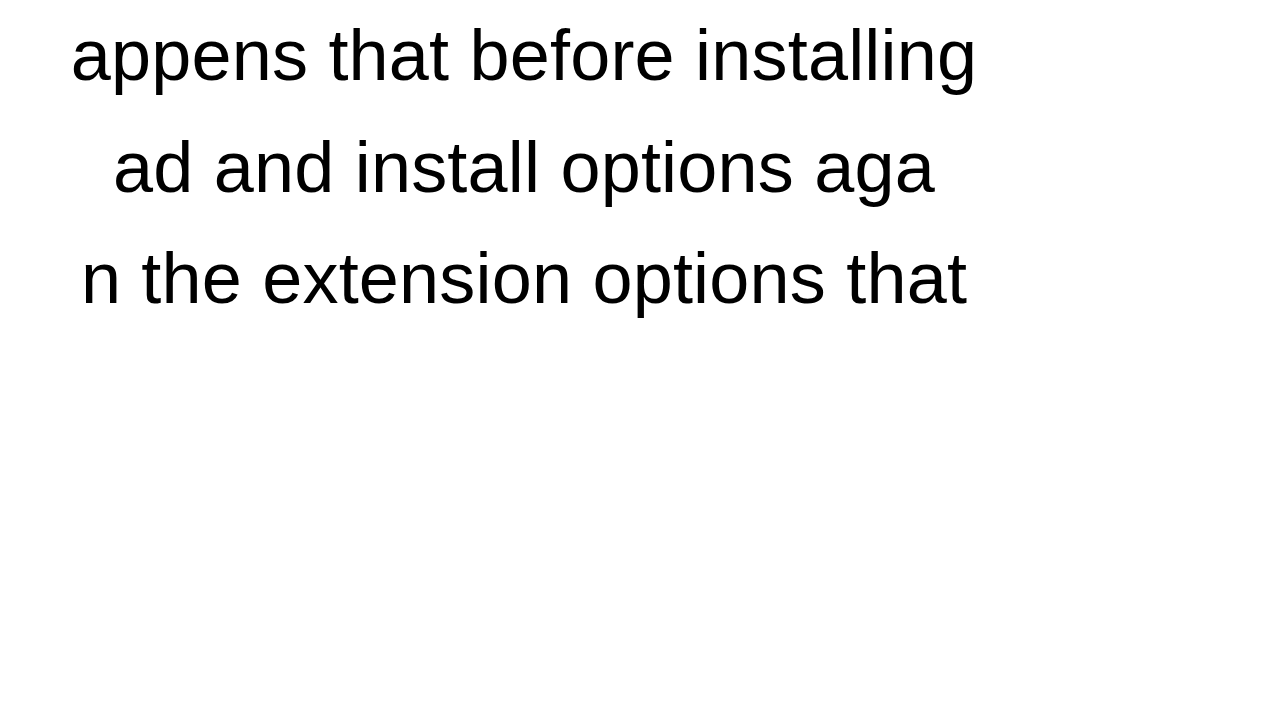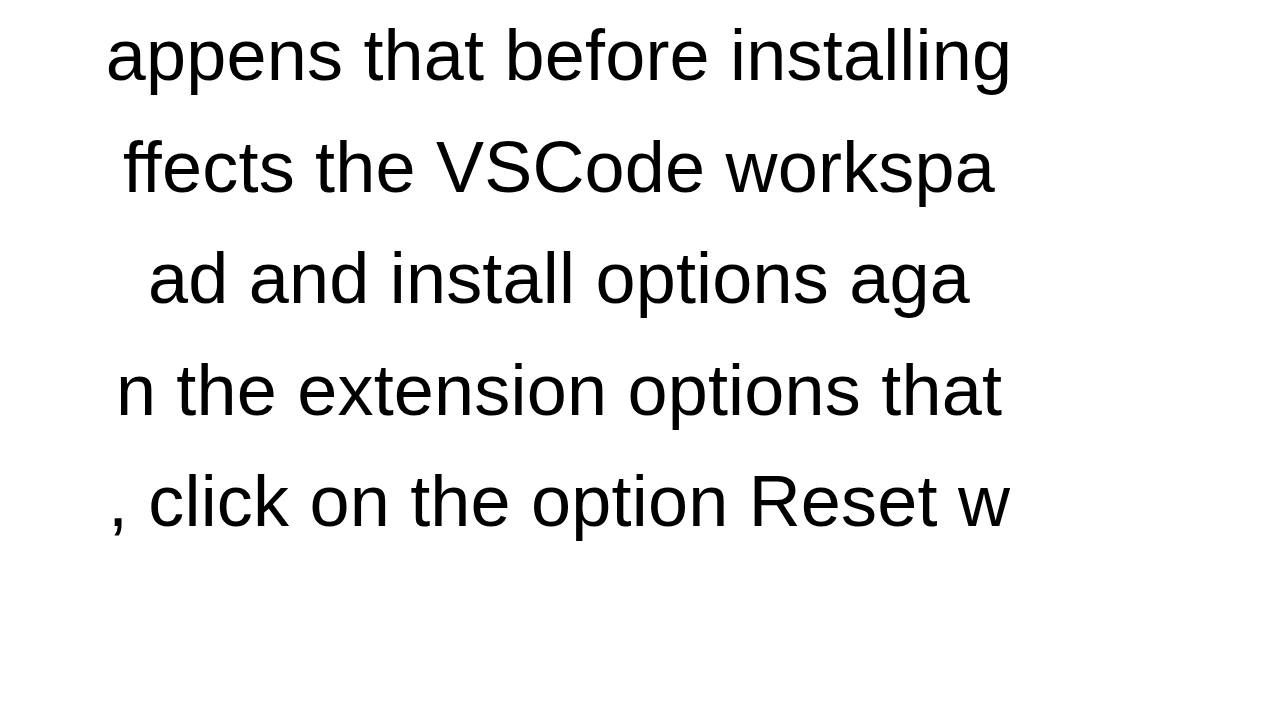--- a/index.html
+++ b/index.html
@@ -11,34 +11,31 @@
     background: #ffffff;
   }
   .container {
     width: 1048px;
     height: 720px;
     display: flex;
     flex-direction: column;
     align-items: center;
     justify-content: flex-start;
     padding-top: 0;
-    margin-left: 35px;
   }
   .line {
     font-family: Arial, Helvetica, sans-serif;
     font-size: 72px;
     line-height: 1.55;
     color: #000000;
     white-space: nowrap;
     letter-spacing: 0.2px;
     text-align: center;
   }
 </style>
 </head>
 <body>
 
 <div class="container">
   <div class="line">appens that before installing</div>
-  <div class="line">ffects the VSCode workspa</div>
   <div class="line">ad and install options aga</div>
   <div class="line">n the extension options that </div>
-  <div class="line">, click on the option Reset w</div>
 </div>
 
 </body></html>

